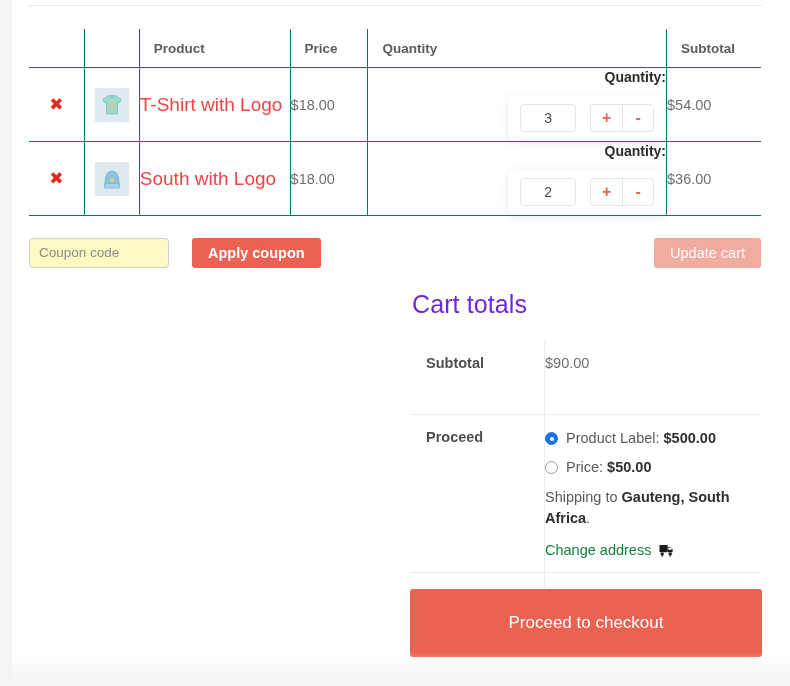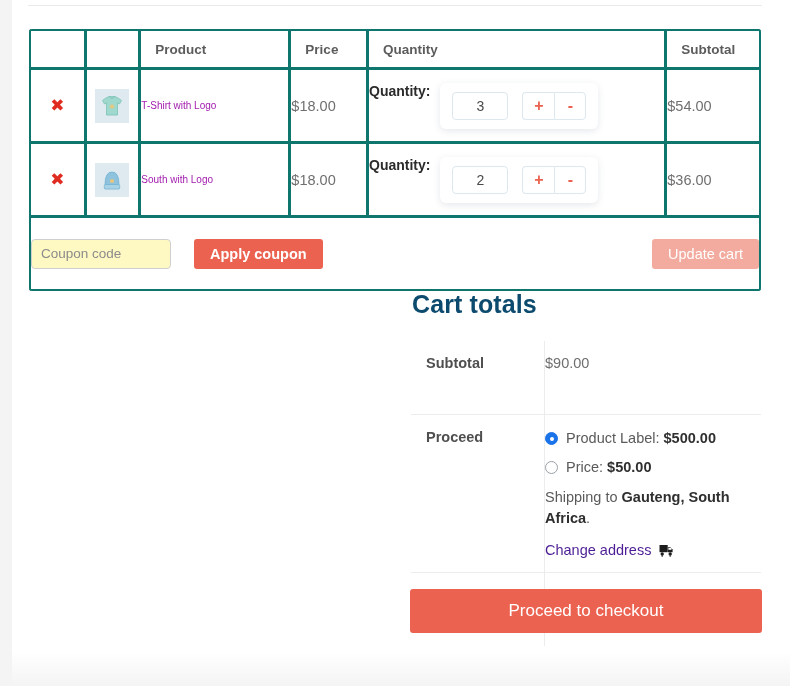--- a/index.html
+++ b/index.html
@@ -51,21 +51,21 @@
   table.shop-table {
     width: 734px;
     border-collapse: collapse;
     background: #fff;
     border: 1px solid #e6e6e6;
     border-radius: 4px;
     overflow: hidden;
   }
   table.shop-table th,
   table.shop-table td {
-    border: 3px solid #0f766e;
+    border: 1px solid #0f766e;
     padding: 0;
     vertical-align: middle;
   }
   table.shop-table thead th {
     height: 39px;
     font-size: 13.5px;
     font-weight: bold;
     color: #5c5c5c;
     text-align: left;
     padding-left: 14px;
@@ -94,34 +94,35 @@
     width: 34px; height: 34px;
     display: inline-block;
     vertical-align: middle;
     background: #dfeaf0;
     border-radius: 2px;
     position: relative;
   }
   .thumb svg { display: block; }
   td.cell-product {
     padding-left: 14px;
-    font-size: 10px;
-    color: #a21caf;
+    font-size: 19px;
+    color: #ef4444;
   }
   td.cell-price, td.cell-subtotal {
     padding-left: 14px;
     font-size: 14.5px;
     color: #6f6f6f;
   }
   td.cell-qty { padding-left: 12px; }
 
   .qty-row {
     display: flex;
-    align-items: flex-start;
+    align-items: flex-end;
     gap: 10px;
+    flex-direction: column;
   }
   .qty-label {
     font-size: 14px;
     font-weight: bold;
     color: #2b2b2b;
     white-space: nowrap;
   }
   .qty-widget {
     display: flex;
     align-items: center;
@@ -210,22 +211,22 @@
   }
 
   
   .totals-wrap {
     position: absolute;
     left: 410px; top: 290px;
     width: 352px;
   }
   .totals-title {
     font-size: 25px;
-    font-weight: bold;
-    color: #0c4a6e;
+    font-weight: normal;
+    color: #6d28d9;
     margin: 0 0 21px 2px;
     letter-spacing: 0.1px;
   }
   table.totals-table {
     width: 352px;
     border-collapse: collapse;
     border: 1px solid #e6e6e6;
     border-radius: 4px;
     overflow: hidden;
     background: #fff;
@@ -295,35 +296,35 @@
     line-height: 1.45;
     margin: 10px 0 0 0;
   }
   .ship-dest b { color: #2f2f2f; }
   .change-address {
     display: flex;
     align-items: center;
     gap: 8px;
     margin-top: 13px;
     font-size: 14.5px;
-    color: #4c1d95;
+    color: #15803d;
     cursor: pointer;
   }
   .truck-icon { display: inline-block; line-height: 0; }
 
   
   .checkout-wrap {
     position: absolute;
     left: 410px; top: 589px;
     width: 352px;
   }
   .btn-checkout {
     display: block;
     width: 352px;
-    height: 44px;
+    height: 68px;
     background: #ec6250;
     color: #fff;
     border: none;
     border-radius: 3px;
     font-family: "Liberation Sans", sans-serif;
     font-size: 17px;
     font-weight: normal;
     cursor: pointer;
   }
 </style>

